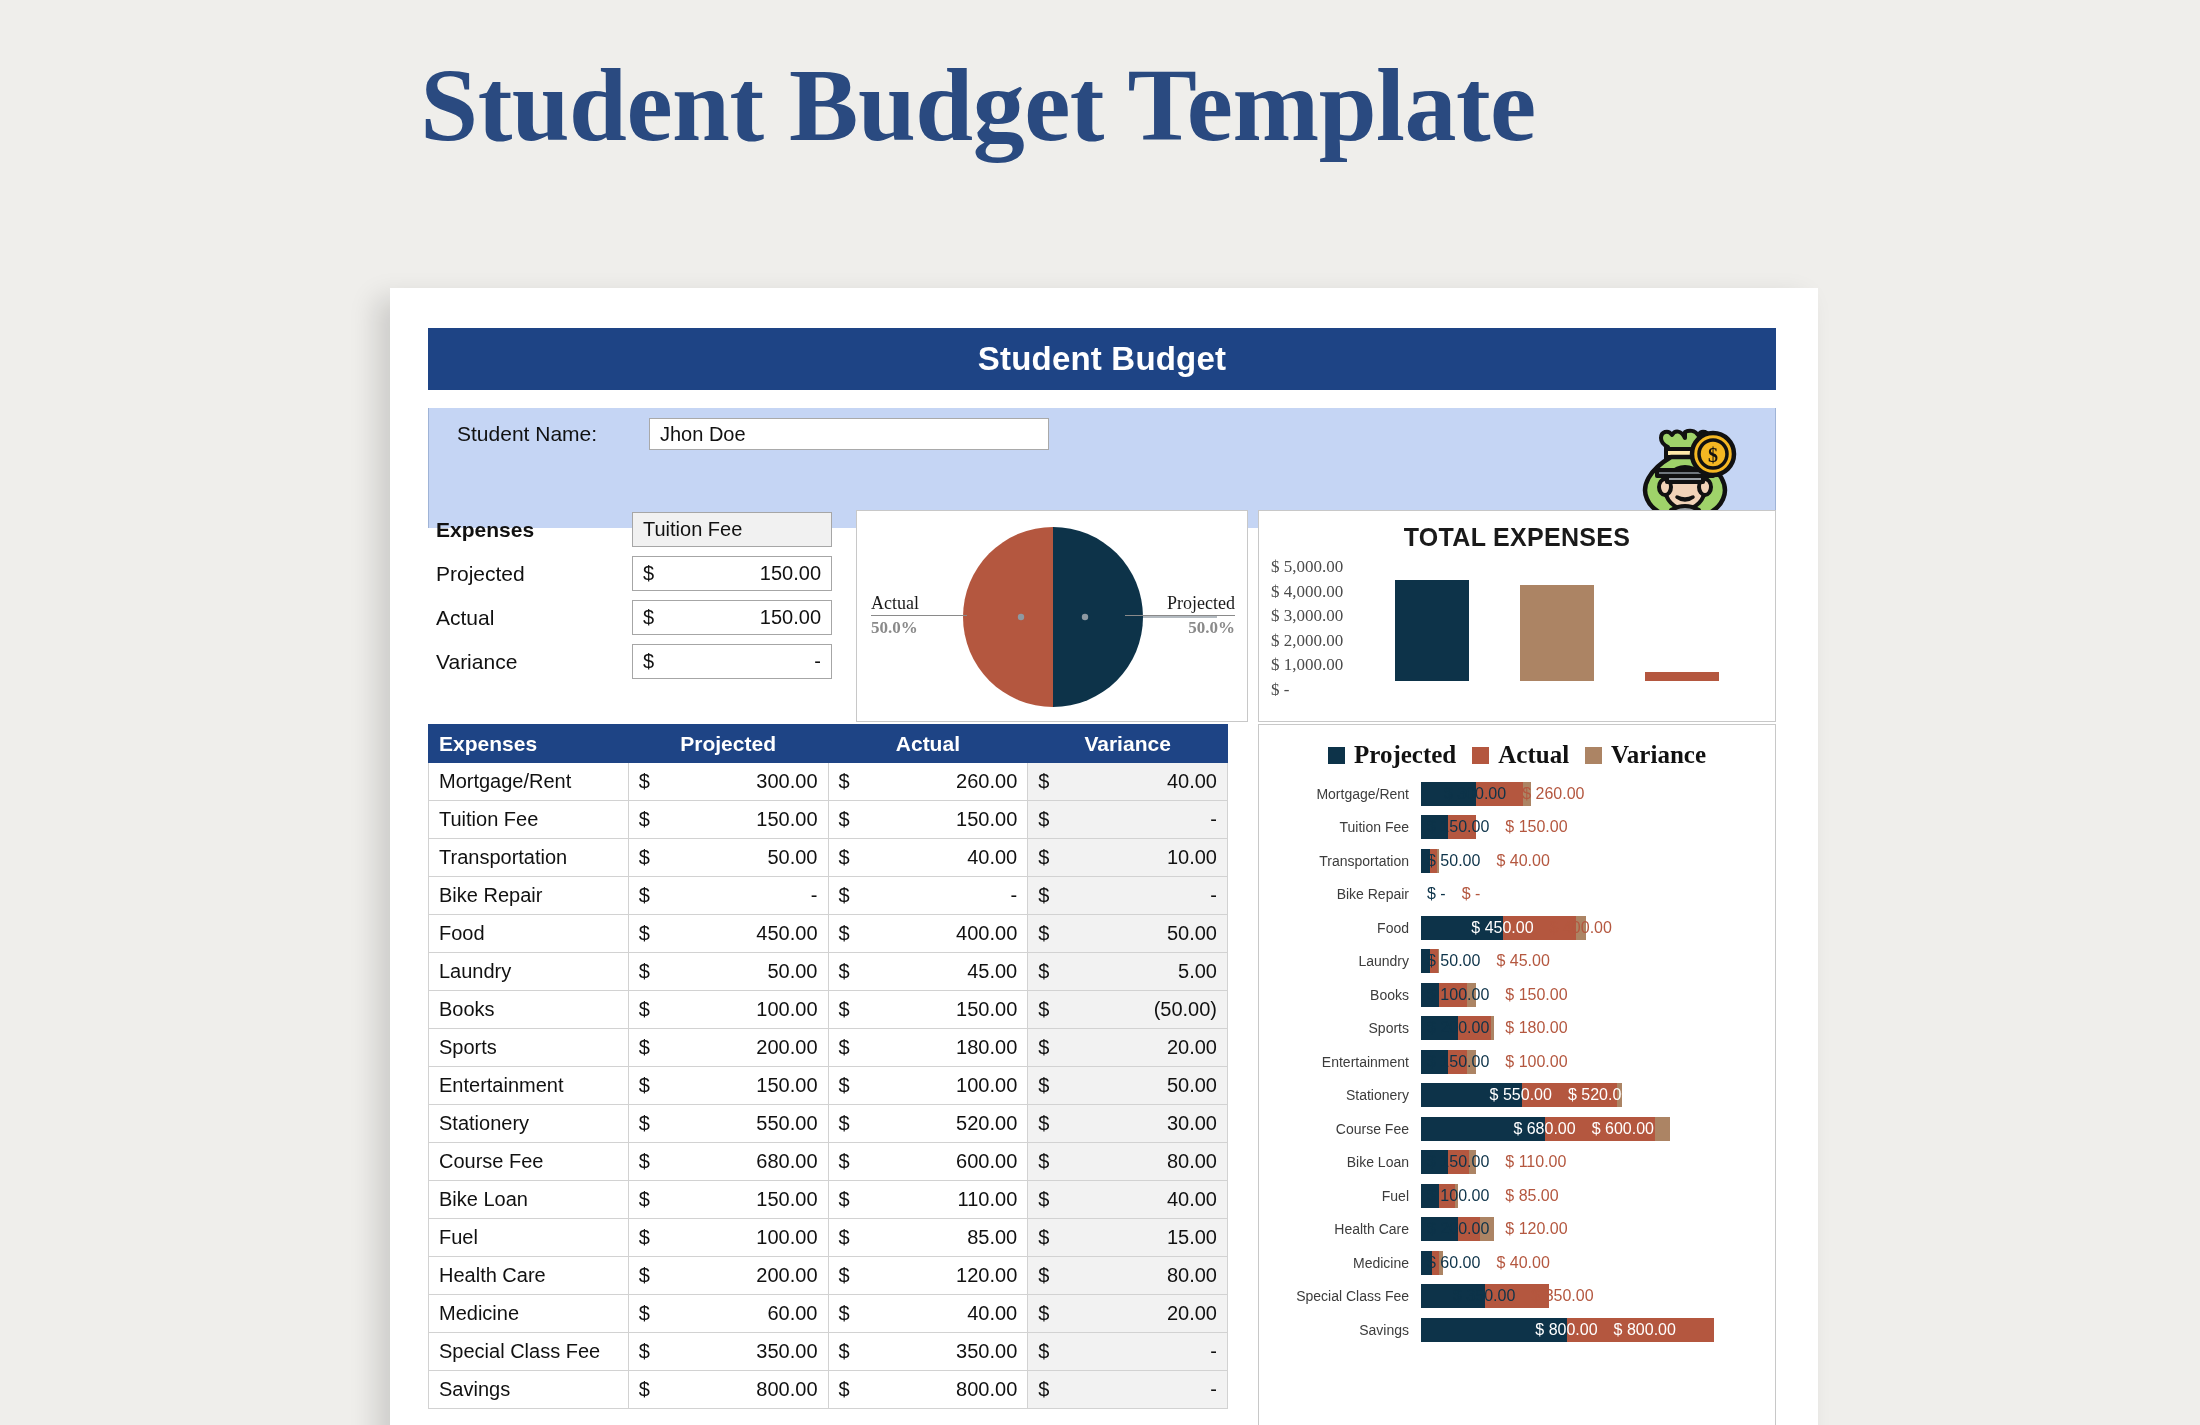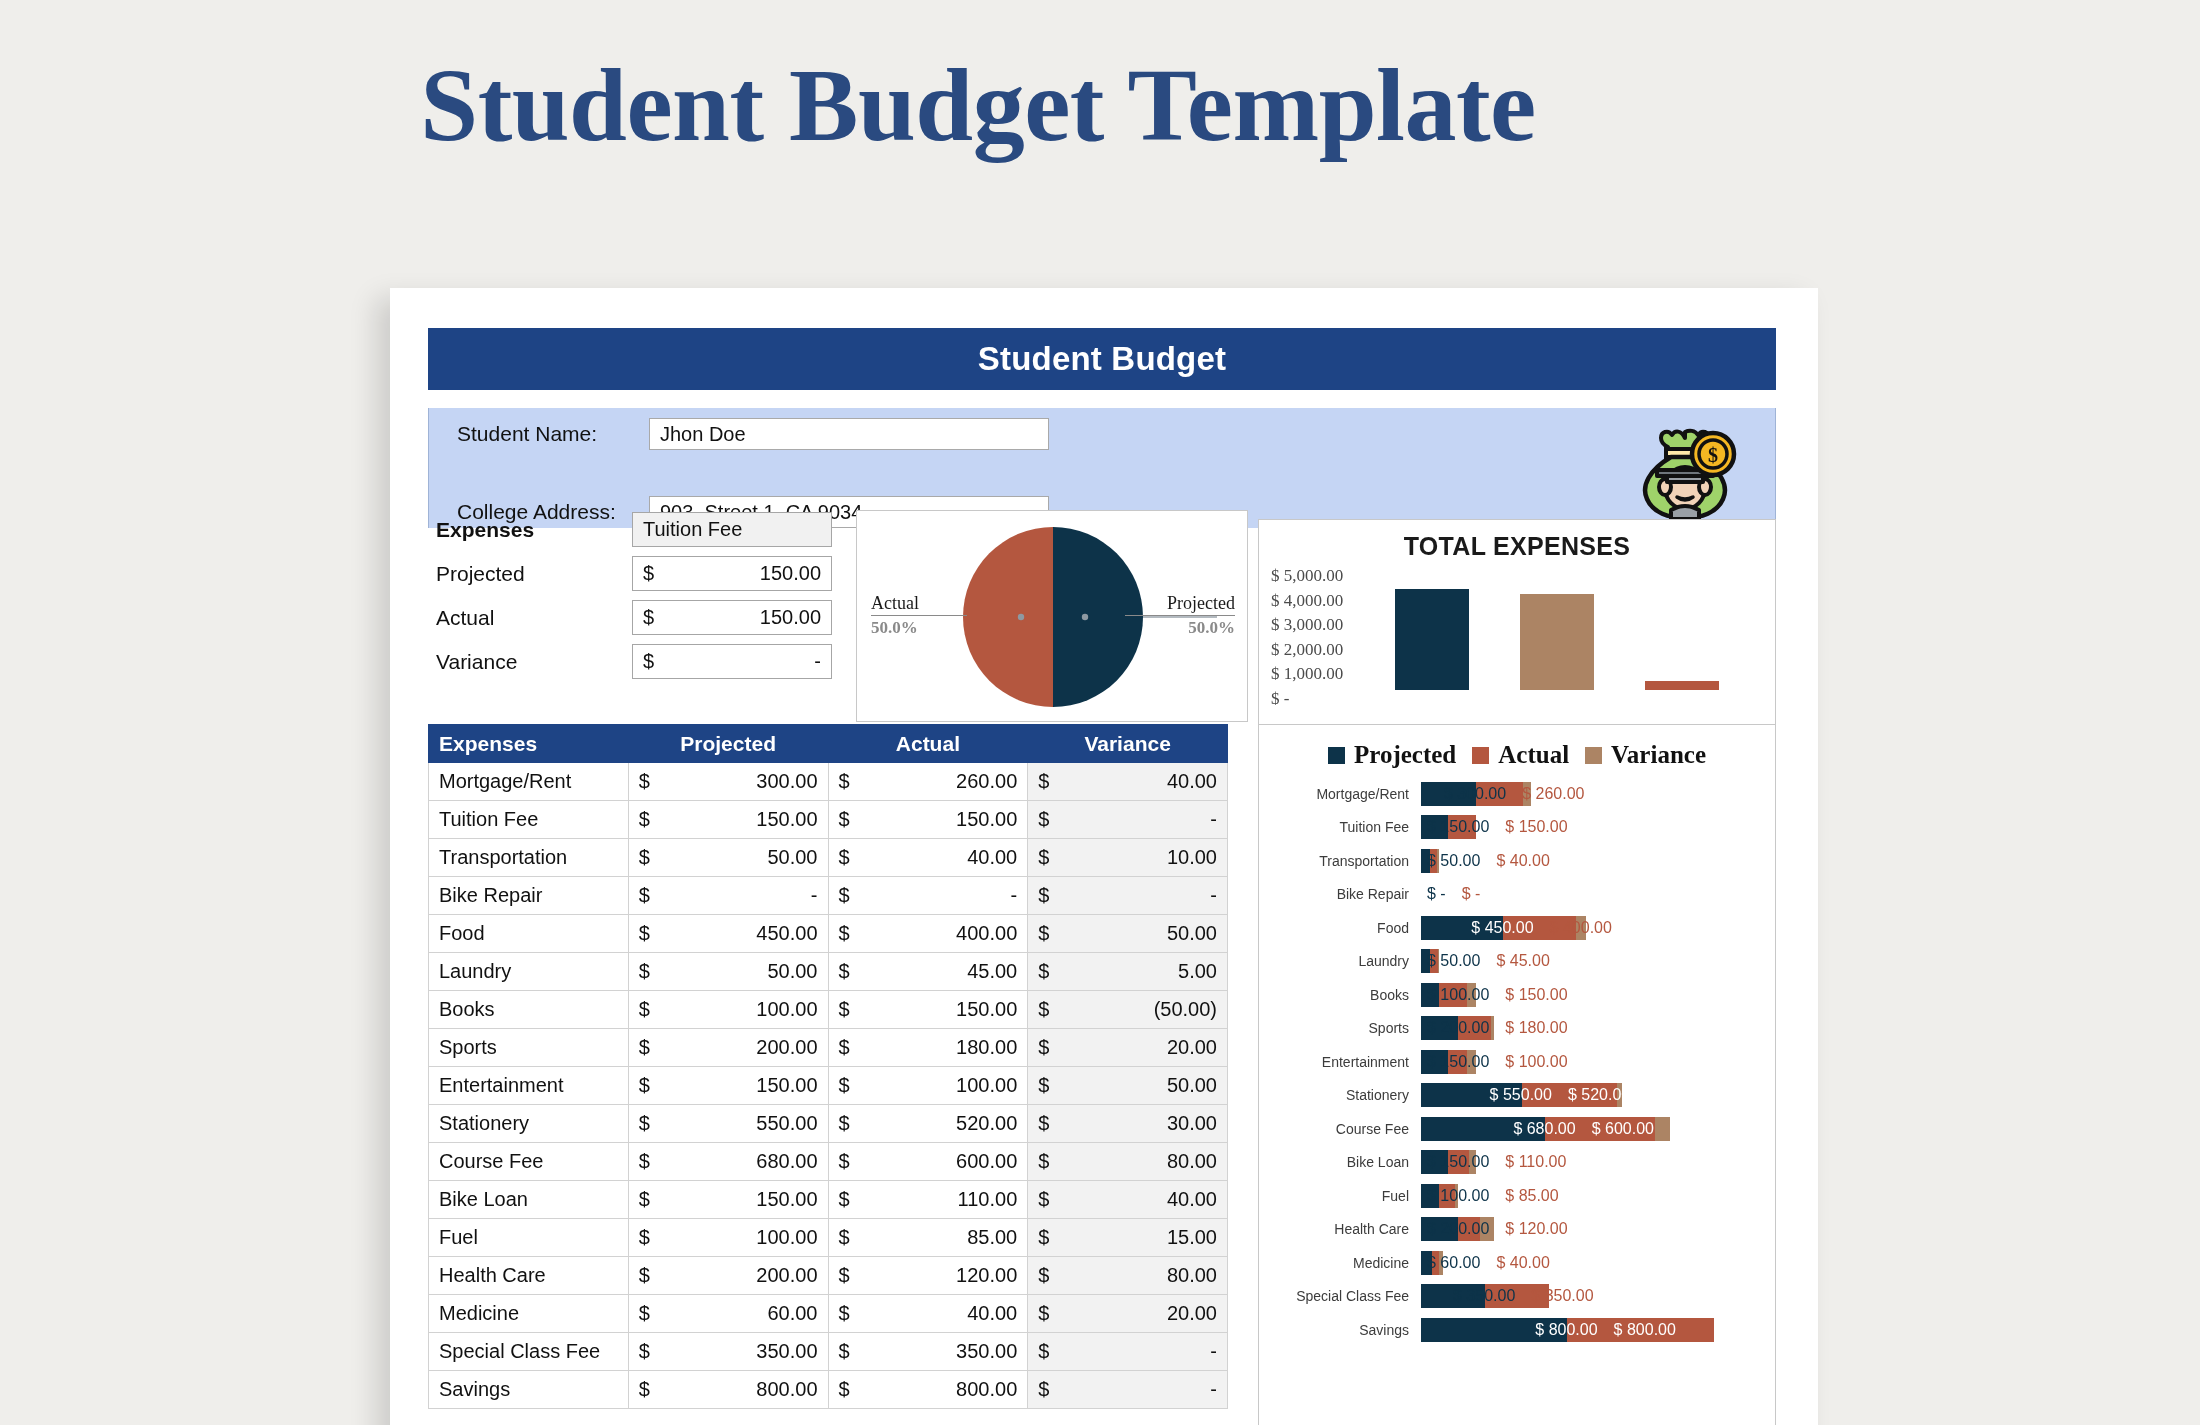--- a/index.html
+++ b/index.html
@@ -111,21 +111,21 @@
   .pie-lbl { position: absolute; font-family: "Liberation Serif", serif; }
   .pie-lbl .nm { font-size: 18px; color: #1a1a1a; display:block; border-bottom: 1px solid #8a8a8a; padding-bottom:1px;}
   .pie-lbl .pc { font-size: 17px; color: #8a8a8a; display:block; margin-top: 2px; font-weight: bold;}
   #pie-lbl-actual { left: 14px; top: 82px; width: 96px; text-align: left; }
   #pie-lbl-projected { right: 14px; top: 82px; width: 110px; text-align: right; }
 
   
   #total-card {
     position: absolute; left: 830px; top: 0;
     width: 518px; height: 212px;
-    background: #fff; border: 1px solid #c8c8c8; margin-top: 9px;
+    background: #fff; border: 1px solid #c8c8c8;
   }
   #total-title {
     position: absolute; top: 12px; left: 0; width: 100%;
     text-align: center; font-size: 25px; font-weight: 700; color: #1a1a1a;
     letter-spacing: 0.3px;
   }
   .ticks { position: absolute; left: 12px; top: 47px; width: 116px; }
   .tick {
     font-family: "Liberation Serif", serif;
     font-size: 17px; color: #4b4b4b; text-align: left;
@@ -206,24 +206,20 @@
 <div id="sheet">
 
   <div id="budget-titlebar">
     <span id="budget-title">Student Budget</span>
   </div>
 
   <div id="info-panel">
     <div class="info-row" id="info-row-0">
       <span class="info-label">Student Name:</span>
       <span class="info-input">Jhon Doe</span>
-    </div>
-    <div class="info-row" id="info-row-2">
-      <span class="info-label">College Address:</span>
-      <span class="info-input">903, Street 1, CA 9034</span>
     </div>
 
     <svg id="money-icon" viewBox="0 0 104 104">
       <path d="M52 20 c-4 -8 -10 -8 -13 -3 c-4 -6 -11 -3 -11 3 c0 4 3 7 7 9 l0 6 l34 0 l0 -6 c4 -2 7 -5 7 -9 c0 -6 -7 -9 -11 -3 c-3 -5 -9 -5 -13 -3 z" fill="#9fd36a" stroke="#111" stroke-width="4" stroke-linejoin="round"></path>
       <rect x="33" y="31" width="38" height="8" fill="#ffe9a8" stroke="#111" stroke-width="4"></rect>
       <path d="M38 39 C16 52 8 68 14 81 C20 95 36 100 52 100 C68 100 84 95 90 81 C96 68 88 52 66 39 Z" fill="#9fd36a" stroke="#111" stroke-width="4.5" stroke-linejoin="round"></path>
       <ellipse cx="52" cy="70" rx="20" ry="21" fill="#f2d3b8" stroke="#111" stroke-width="4"></ellipse>
       <ellipse cx="32" cy="69" rx="6" ry="8" fill="#f2d3b8" stroke="#111" stroke-width="4"></ellipse>
       <ellipse cx="72" cy="69" rx="6" ry="8" fill="#f2d3b8" stroke="#111" stroke-width="4"></ellipse>
       <path d="M34 57 h36 v7 h-36 z" fill="#9aa0a6" stroke="#111" stroke-width="4" stroke-linejoin="round"></path>

